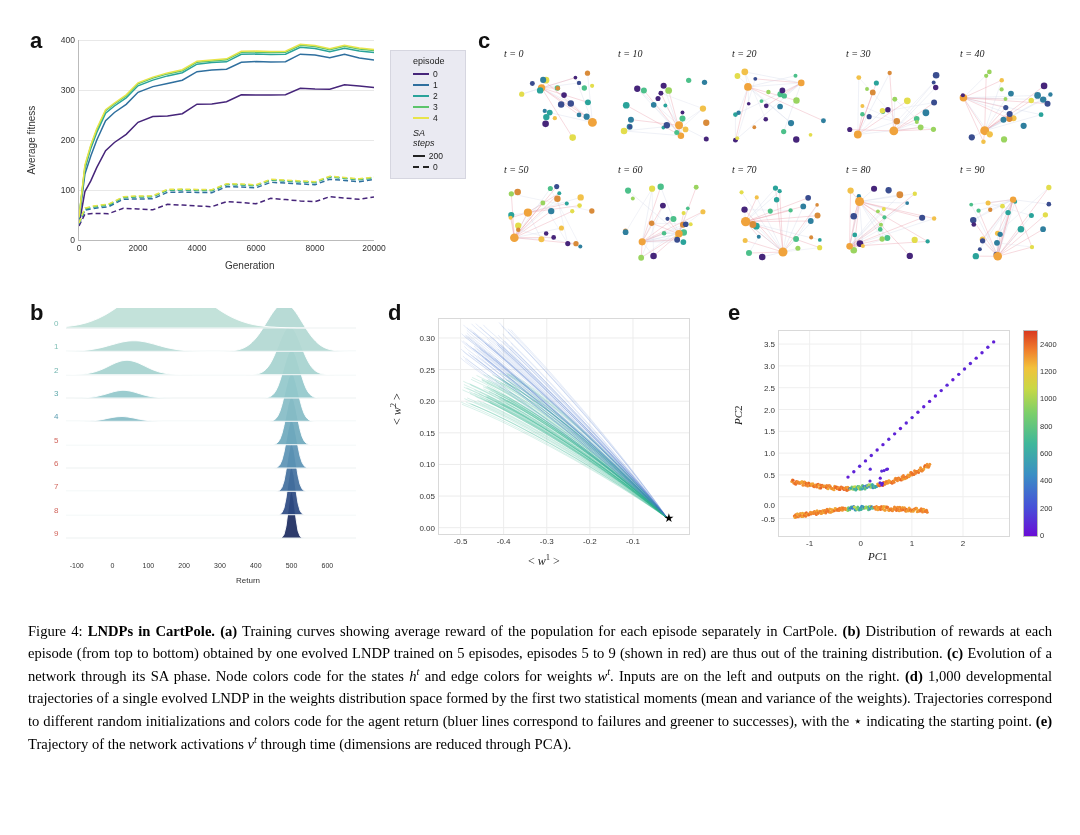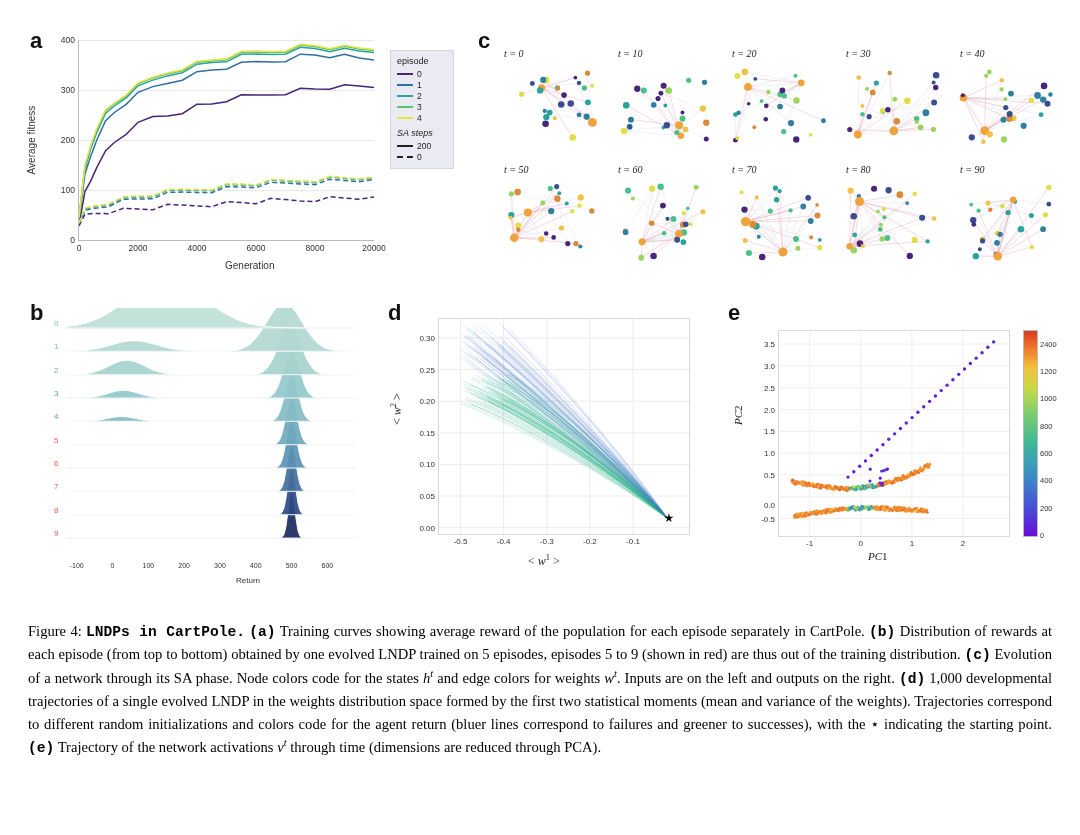--- a/index.html
+++ b/index.html
@@ -8,21 +8,21 @@
   .panel-letter{position:absolute;font-family:"Liberation Sans",sans-serif;font-weight:bold;font-size:22px;color:#111;}
 
   
   #panelA{position:absolute;left:20px;top:28px;width:440px;height:250px;}
   #a-plot{position:absolute;left:58px;top:12px;width:295px;height:200px;background:#ffffff;border-left:1px solid #bbb;border-bottom:1px solid #bbb;}
   .ytick{position:absolute;right:100%;margin-right:4px;transform:translateY(-50%);font-family:"Liberation Sans",sans-serif;font-size:8.5px;color:#333;white-space:nowrap;}
   .xtick{position:absolute;top:100%;margin-top:3px;transform:translateX(-50%);font-family:"Liberation Sans",sans-serif;font-size:8.5px;color:#333;white-space:nowrap;}
   .gridline-h{position:absolute;left:0;right:0;height:1px;background:#e8e8e8;}
   .ylabel-a{position:absolute;left:6px;top:112px;transform:rotate(-90deg) translate(-50%,0);transform-origin:left top;font-family:"Liberation Sans",sans-serif;font-size:10px;color:#333;white-space:nowrap;}
   .xlabel-a{position:absolute;left:205px;top:232px;font-family:"Liberation Sans",sans-serif;font-size:10px;color:#333;}
-  #a-legend{position:absolute;left:370px;top:22px;width:64px;background:#eaeaf2;border:1px solid #d6d6e0;padding:5px 6px;box-sizing:border-box;}
+  #a-legend{position:absolute;left:370px;top:22px;width:76px;background:#eaeaf2;border:1px solid #d6d6e0;padding:5px 22px;box-sizing:border-box;}
   #a-legend .legtitle{font-family:"Liberation Sans",sans-serif;font-size:9px;color:#222;margin-bottom:3px;}
   #a-legend .legitem{display:flex;align-items:center;gap:4px;margin:1px 0;font-family:"Liberation Sans",sans-serif;font-size:8.5px;color:#222;}
   #a-legend .swatch{width:16px;height:2.5px;display:inline-block;}
   #a-legend .swatch.dashed{height:0;border-top:2.5px dashed #222;}
 
   
   #panelB{position:absolute;left:20px;top:300px;width:340px;height:295px;}
   #b-plot{position:absolute;left:46px;top:8px;width:290px;height:250px;}
   .ridge-label{position:absolute;left:-12px;font-family:"Liberation Sans",sans-serif;font-size:8px;}
   .bxtick{position:absolute;top:254px;transform:translateX(-50%);font-family:"Liberation Sans",sans-serif;font-size:7px;color:#333;}
@@ -47,21 +47,21 @@
   #e-plot{position:absolute;left:60px;top:30px;width:230px;height:205px;background:#fff;border:1px solid #d9d9d9;}
   .eytick{position:absolute;right:100%;margin-right:4px;transform:translateY(-50%);font-family:"Liberation Sans",sans-serif;font-size:8px;color:#333;}
   .extick{position:absolute;top:100%;margin-top:3px;transform:translateX(-50%);font-family:"Liberation Sans",sans-serif;font-size:8px;color:#333;}
   .eylabel{position:absolute;left:14px;top:125px;transform:rotate(-90deg);transform-origin:left top;font-family:"Liberation Serif",serif;font-size:11px;color:#222;white-space:nowrap;}
   .exlabel{position:absolute;left:150px;top:250px;font-family:"Liberation Serif",serif;font-size:11px;color:#222;}
   #e-cbar{position:absolute;left:305px;top:30px;width:13px;height:205px;background:linear-gradient(to top,#6a0dd6 0%,#4750d8 14%,#3b8fc4 30%,#3fb79b 45%,#7ccf6a 60%,#c9d845 72%,#f2c23b 82%,#f07c2c 91%,#d93a20 100%);border:1px solid #bbb;}
   .ecbtick{position:absolute;left:322px;transform:translateY(-50%);font-family:"Liberation Sans",sans-serif;font-size:7.5px;color:#333;}
 
   
   #caption{position:absolute;left:28px;top:620px;width:1024px;font-family:"Liberation Serif",serif;font-size:14.6px;line-height:1.52;text-align:justify;color:#000;}
-  #caption b{font-weight:bold;font-family:Liberation Mono, monospace;}
+  #caption b{font-weight:bold;}
   .it{font-style:italic;}
   sup{font-size:0.72em;}
 </style>
 </head>
 <body>
 
 <div class="figure">
 
   <div id="panelA">
     <div class="panel-letter" style="left:10px;top:0;">a</div>

